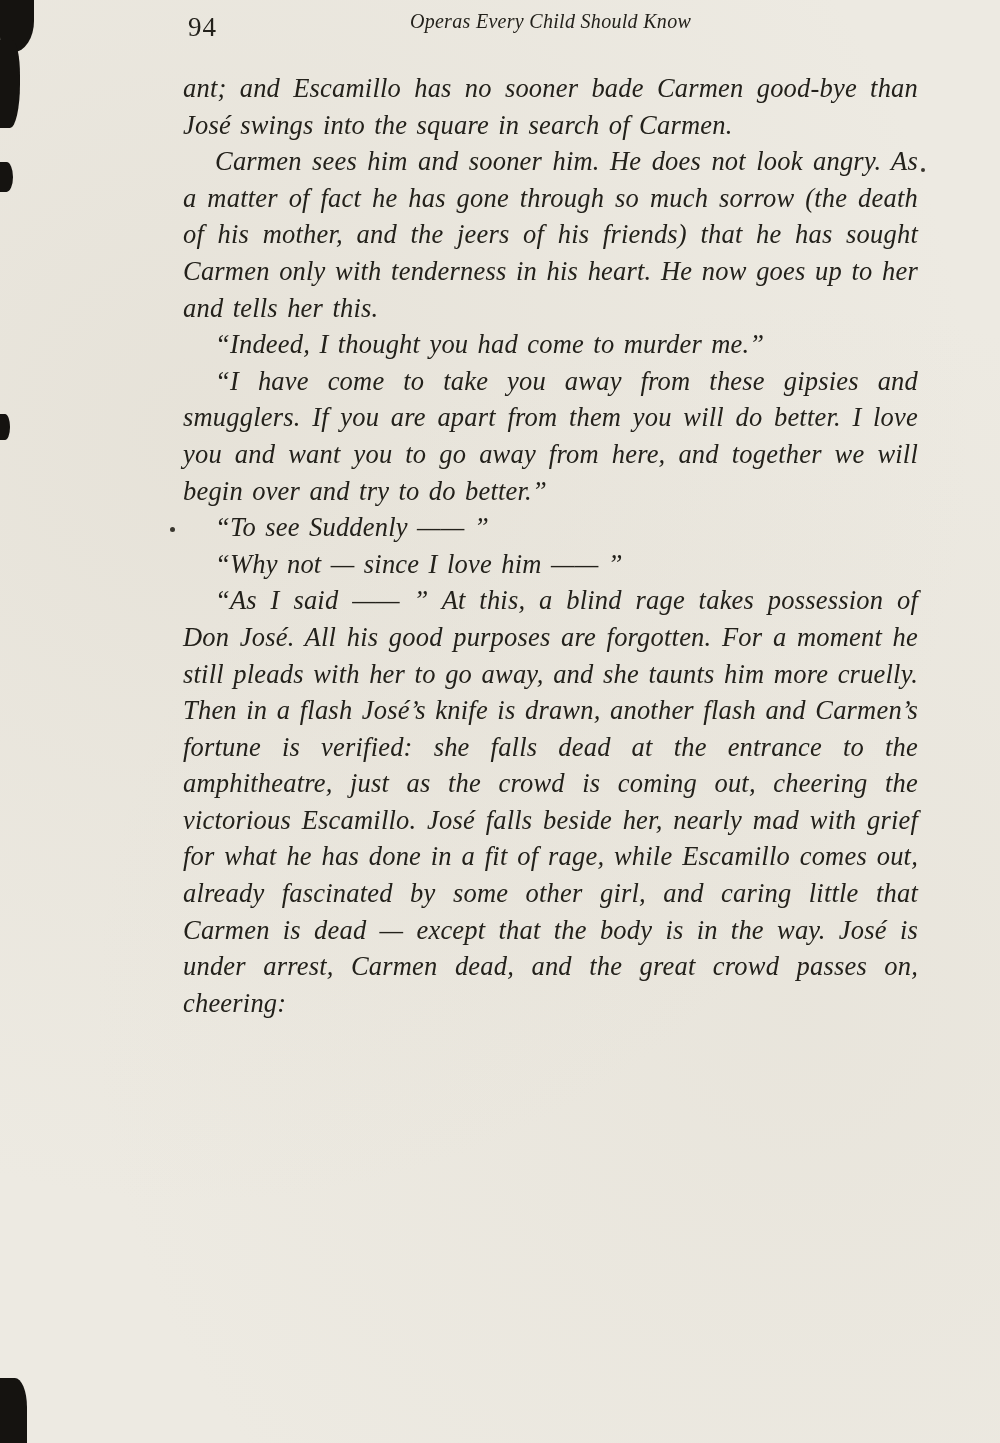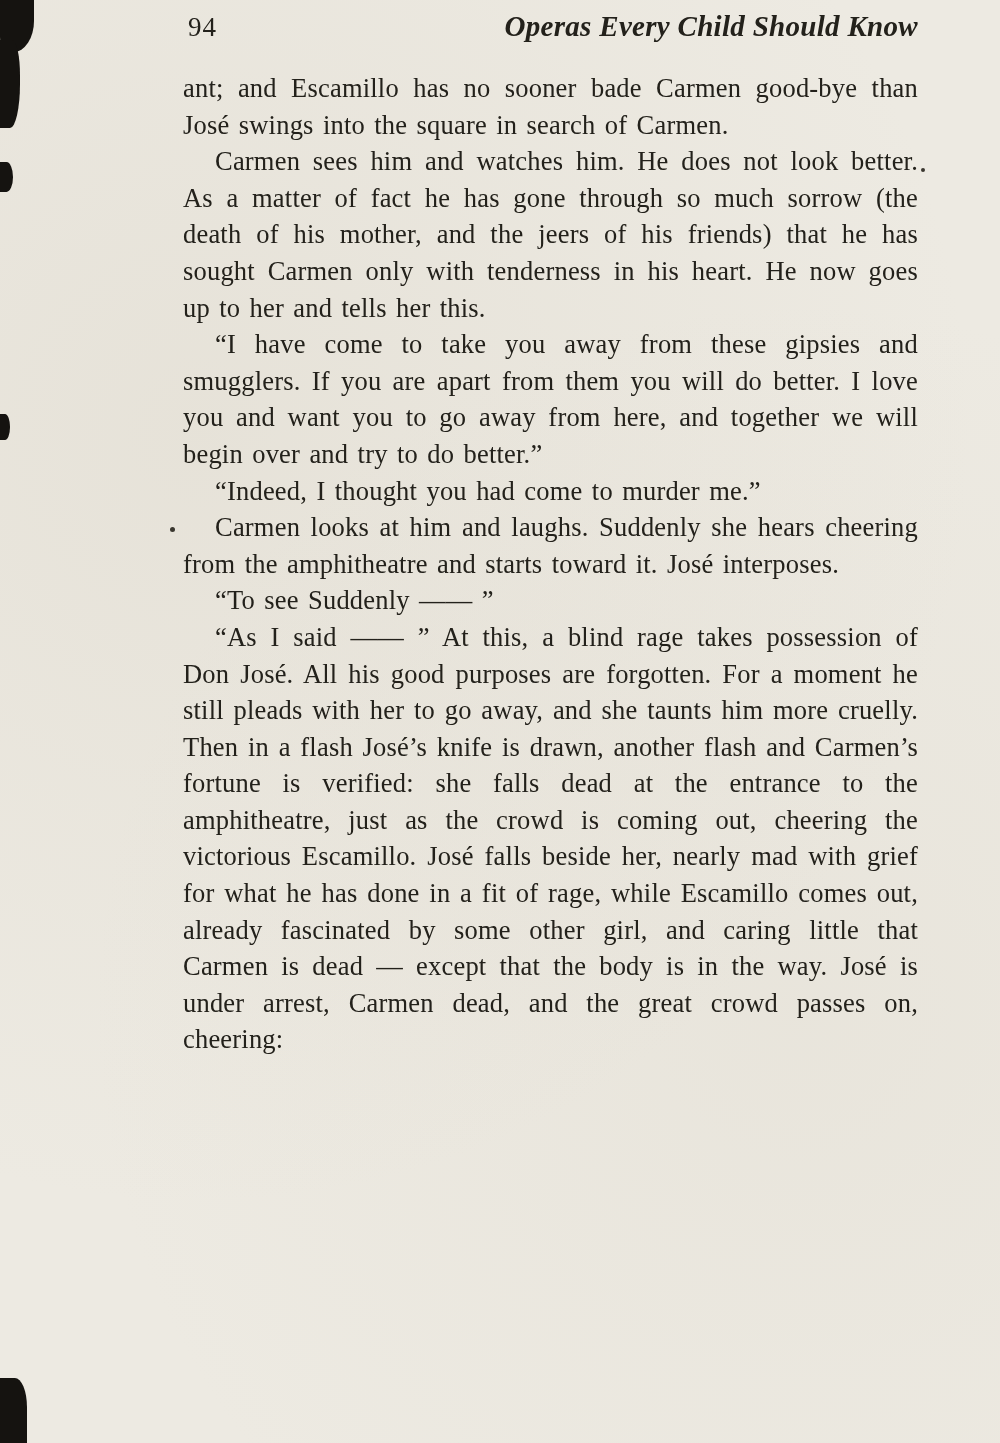--- a/index.html
+++ b/index.html
@@ -26,31 +26,32 @@
     position: absolute;
     left: 5px;
     top: 2px;
     font-size: 27px;
     letter-spacing: 1px;
   }
   .header-title {
     position: absolute;
     left: 0;
     width: 100%;
-    text-align: right;
+    text-align: center;
     font-style: italic;
-    font-weight: 700;
-    font-size: 29px;
+    font-weight: 400;
+    font-size: 20px;
     letter-spacing: 0.3px;
   }
   .text-column {
     position: absolute;
     left: 183px;
     top: 70px;
     width: 735px;
+    font-style: italic;
   }
   .text-column p {
     margin: 0;
     font-size: 26.5px;
     line-height: 36.6px;
     text-align: justify;
     word-spacing: 2.5px;
     letter-spacing: 0.2px;
   }
   .text-column p.indent { text-indent: 32px; }
@@ -79,21 +80,21 @@
   <div class="artifact" id="speck-1"></div>
   <div class="artifact" id="speck-2"></div>
 
   <div class="running-header">
     <span class="page-number">94</span>
     <span class="header-title">Operas Every Child Should Know</span>
   </div>
 
   <div class="text-column">
     <p>ant; and Escamillo has no sooner bade Carmen good-bye than José swings into the square in search of Carmen.</p>
-    <p class="indent">Carmen sees him and watches him. He does not look better. As a matter of fact he has gone through so much sorrow (the death of his mother, and the jeers of his friends) that he has sought Carmen only with tenderness in his heart. He now goes up to her and tells her this.</p>
+    <p class="indent">Carmen sees him and sooner him. He does not look angry. As a matter of fact he has gone through so much sorrow (the death of his mother, and the jeers of his friends) that he has sought Carmen only with tenderness in his heart. He now goes up to her and tells her this.</p>
+    <p class="indent">“Indeed, I thought you had come to murder me.”</p>
     <p class="indent">“I have come to take you away from these gipsies and smugglers. If you are apart from them you will do better. I love you and want you to go away from here, and together we will begin over and try to do better.”</p>
-    <p class="indent">“Indeed, I thought you had come to murder me.”</p>
-    <p class="indent">Carmen looks at him and laughs. Suddenly she hears cheering from the amphitheatre and starts toward it. José interposes.</p>
     <p class="indent">“To see Suddenly —— ”</p>
+    <p class="indent">“Why not — since I love him —— ”</p>
     <p class="indent">“As I said —— ” At this, a blind rage takes possession of Don José. All his good purposes are forgotten. For a moment he still pleads with her to go away, and she taunts him more cruelly. Then in a flash José’s knife is drawn, another flash and Carmen’s fortune is verified: she falls dead at the entrance to the amphitheatre, just as the crowd is coming out, cheering the victorious Escamillo. José falls beside her, nearly mad with grief for what he has done in a fit of rage, while Escamillo comes out, already fascinated by some other girl, and caring little that Carmen is dead — except that the body is in the way. José is under arrest, Carmen dead, and the great crowd passes on, cheering:</p>
   </div>
 
 </div>
 
 </body></html>

